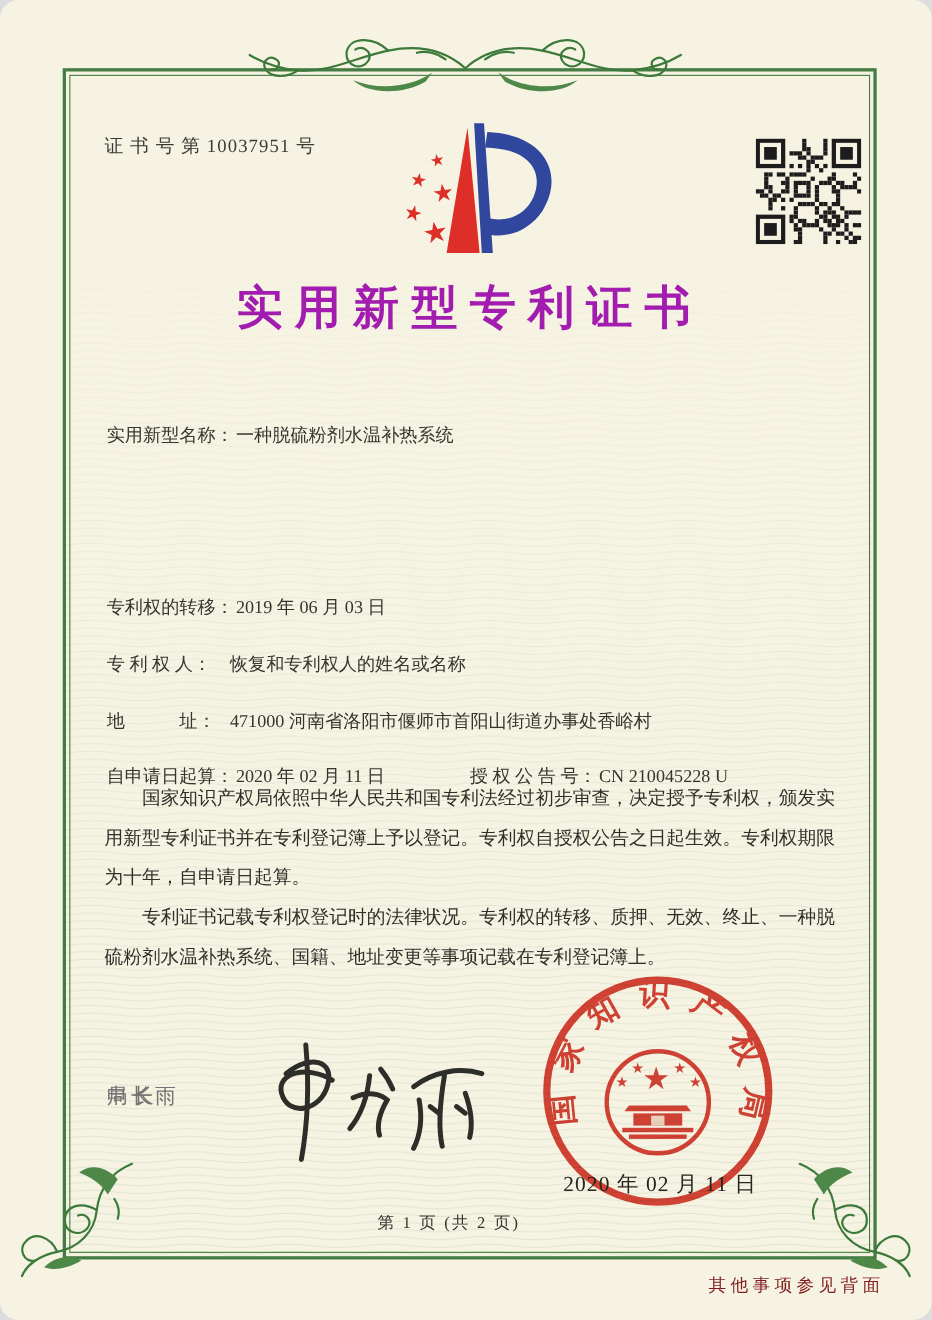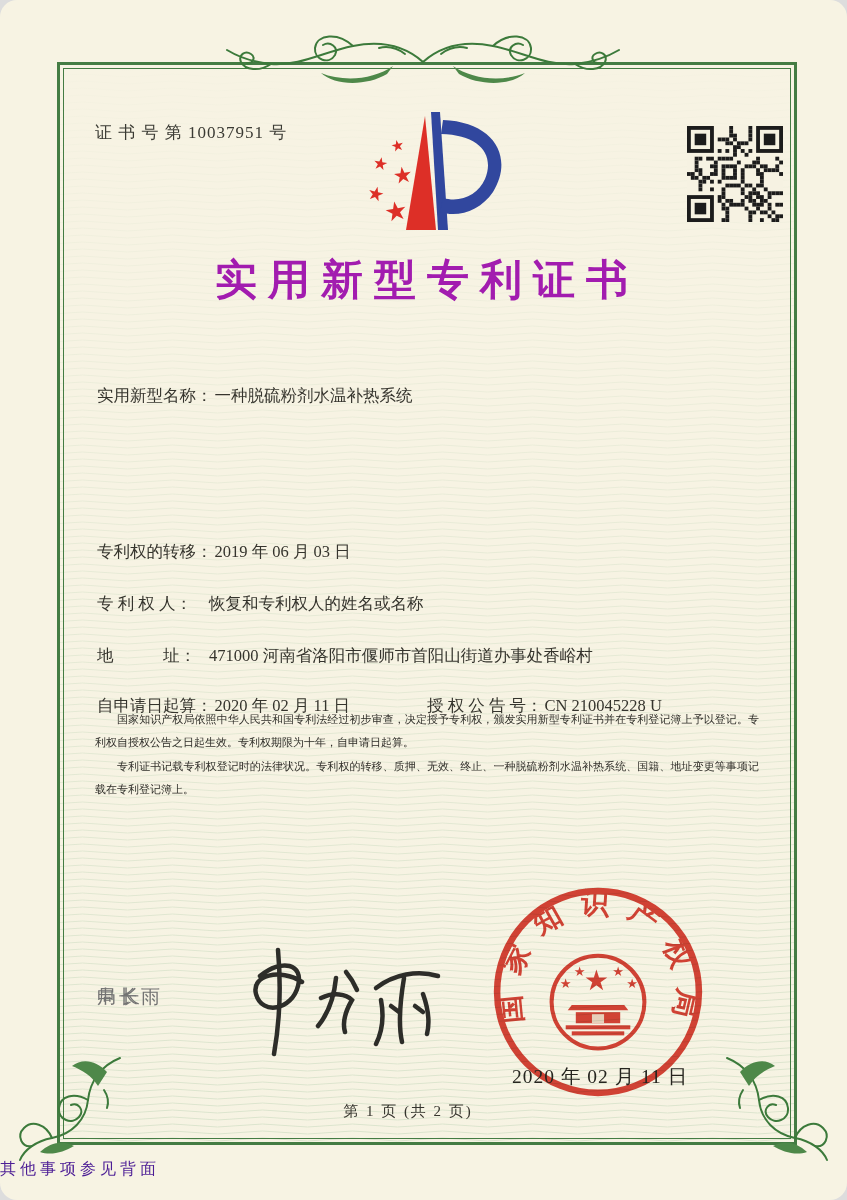--- a/index.html
+++ b/index.html
@@ -28,30 +28,30 @@
   .title{
     left:57px; top:252px; width:740px; text-align:center;
     font-size:42px; font-weight:bold; letter-spacing:11px; color:#a21caf; z-index:2;
   }
   .frow{ left:97px; width:662px; font-size:16.5px; color:#35342d; z-index:2; white-space:nowrap;margin-top:17px;}
   .flabel{ display:inline-block; min-width:110px; }
   .fvalue{ margin-left:2px; }
   .frow .col2{ position:absolute; left:330px; top:0;text-align:center; }
   .body-text{
     left:95px; top:708px; width:664px; z-index:2;
-    font-size:11px; line-height:2.12; text-align:justify; color:#2f2e29;
+    font-size:17px; line-height:2.12; text-align:justify; color:#2f2e29;
   }
   .body-text p{ margin:0; text-indent:2em; }
   .officer-title{ left:97px; top:984px; font-size:19px; letter-spacing:5px; color:#737373; z-index:2;text-align:center;}
   .officer-name{ left:97px; top:984px; font-size:19px; letter-spacing:3px; color:#737373; z-index:2;}
   .sig-svg{ left:218px; top:942px; z-index:3;}
   .seal-svg{ left:487px; top:883px; z-index:3; mix-blend-mode:multiply; opacity:.94;}
   .seal-date{ left:512px; top:1063px; font-size:19.5px; letter-spacing:1px; color:#26251f; z-index:4;}
   .page-info{ left:57px; top:1102px; width:702px; text-align:center; font-size:15px; letter-spacing:2px; color:#35342d; z-index:2;}
-  .back-note{ left:0; top:1159px; width:804px; text-align:left; font-size:16px; letter-spacing:4px; color:#4c1d95; z-index:2;}
+  .back-note{ left:0; top:1159px; width:804px; text-align:right; font-size:16px; letter-spacing:4px; color:#7f1d1d; z-index:2;}
   .orn{ z-index:2; }
 </style>
 </head>
 <body>
 
 <div class="page">
 
   <svg class="waves-svg" width="734" height="1077">
     <defs>
       <pattern id="wv" width="90" height="7" patternUnits="userSpaceOnUse">

